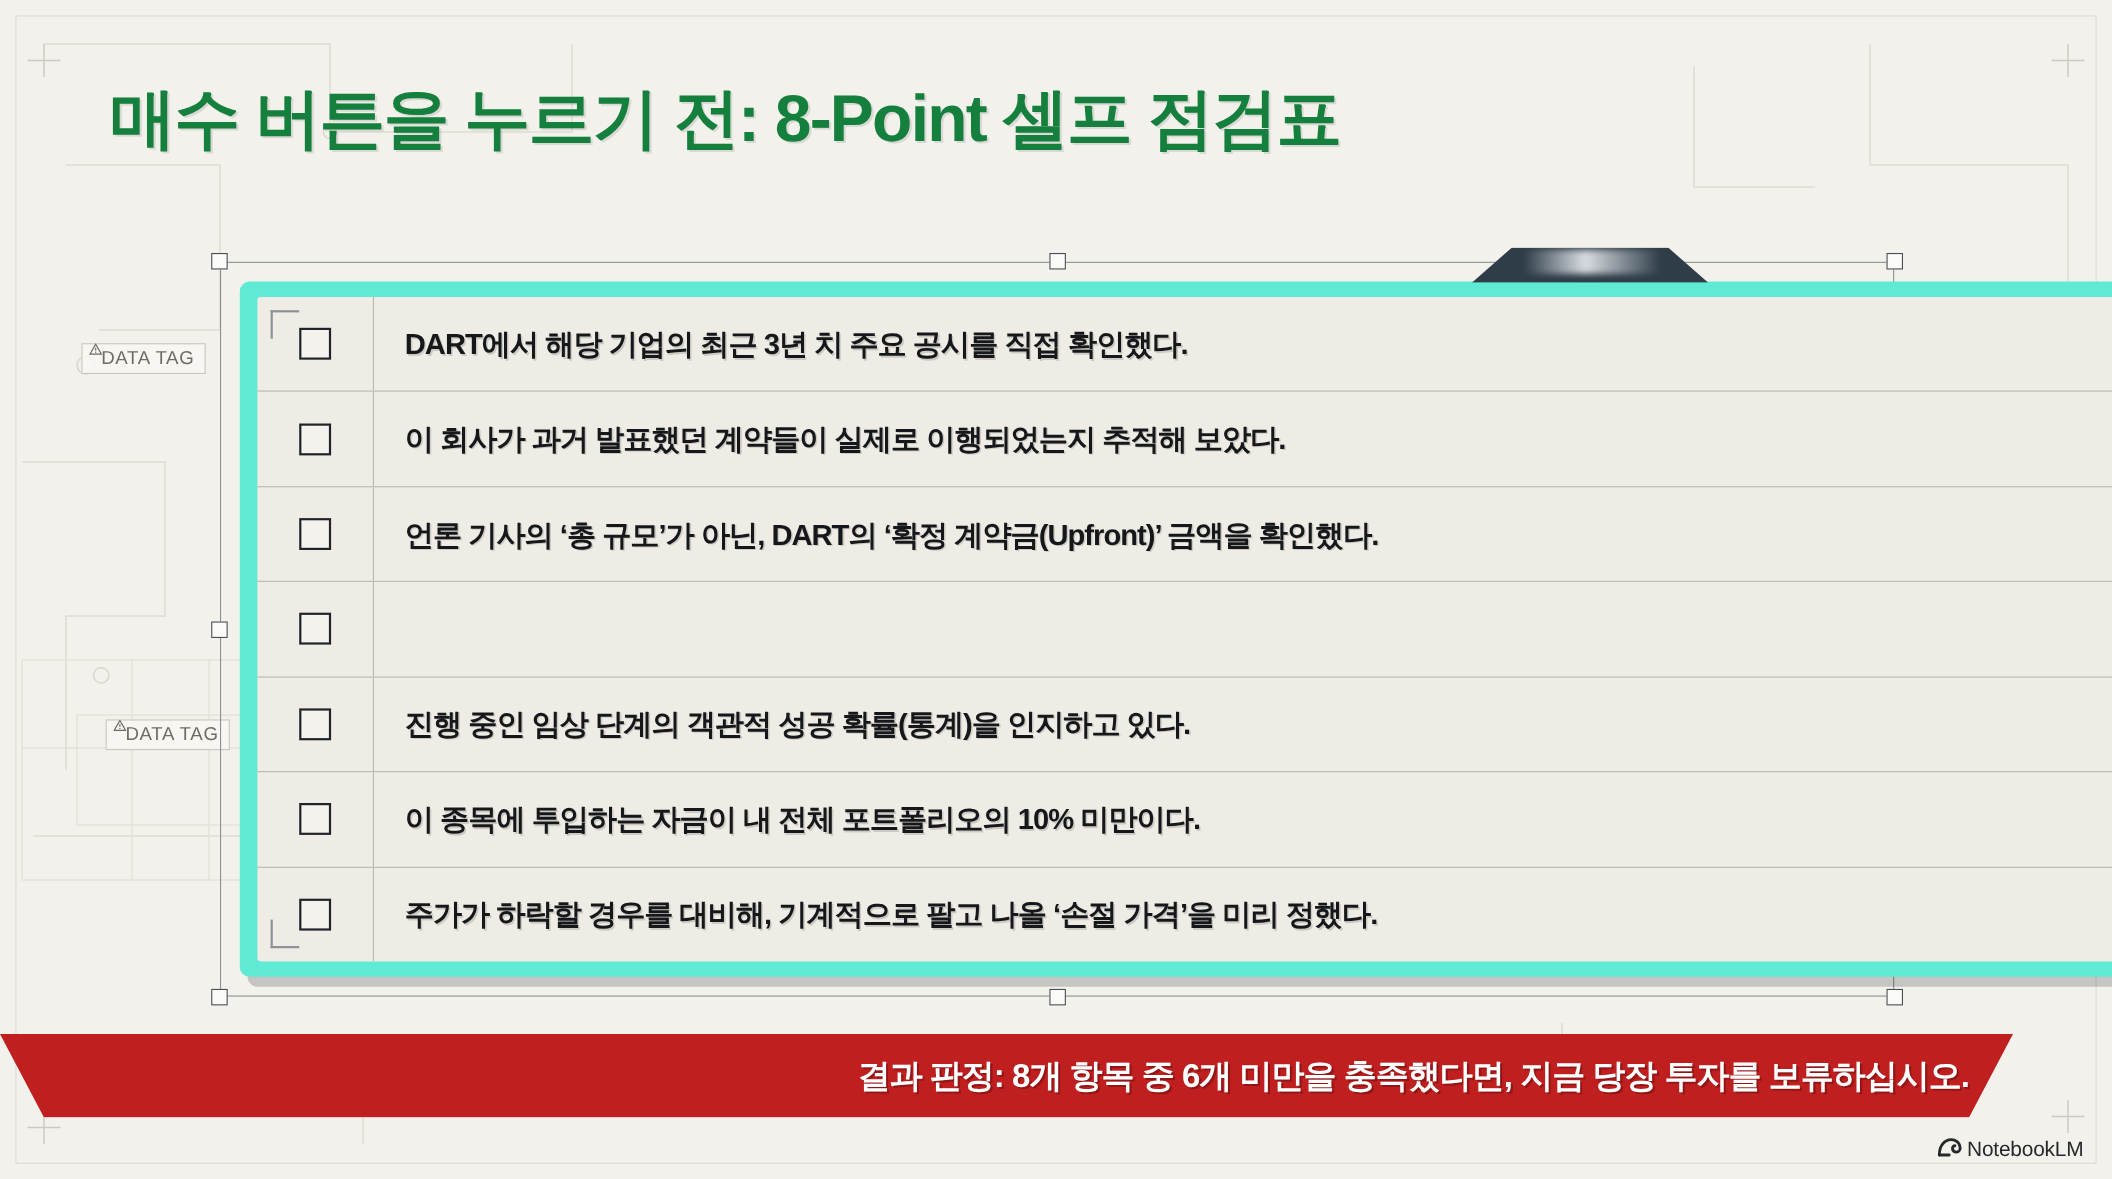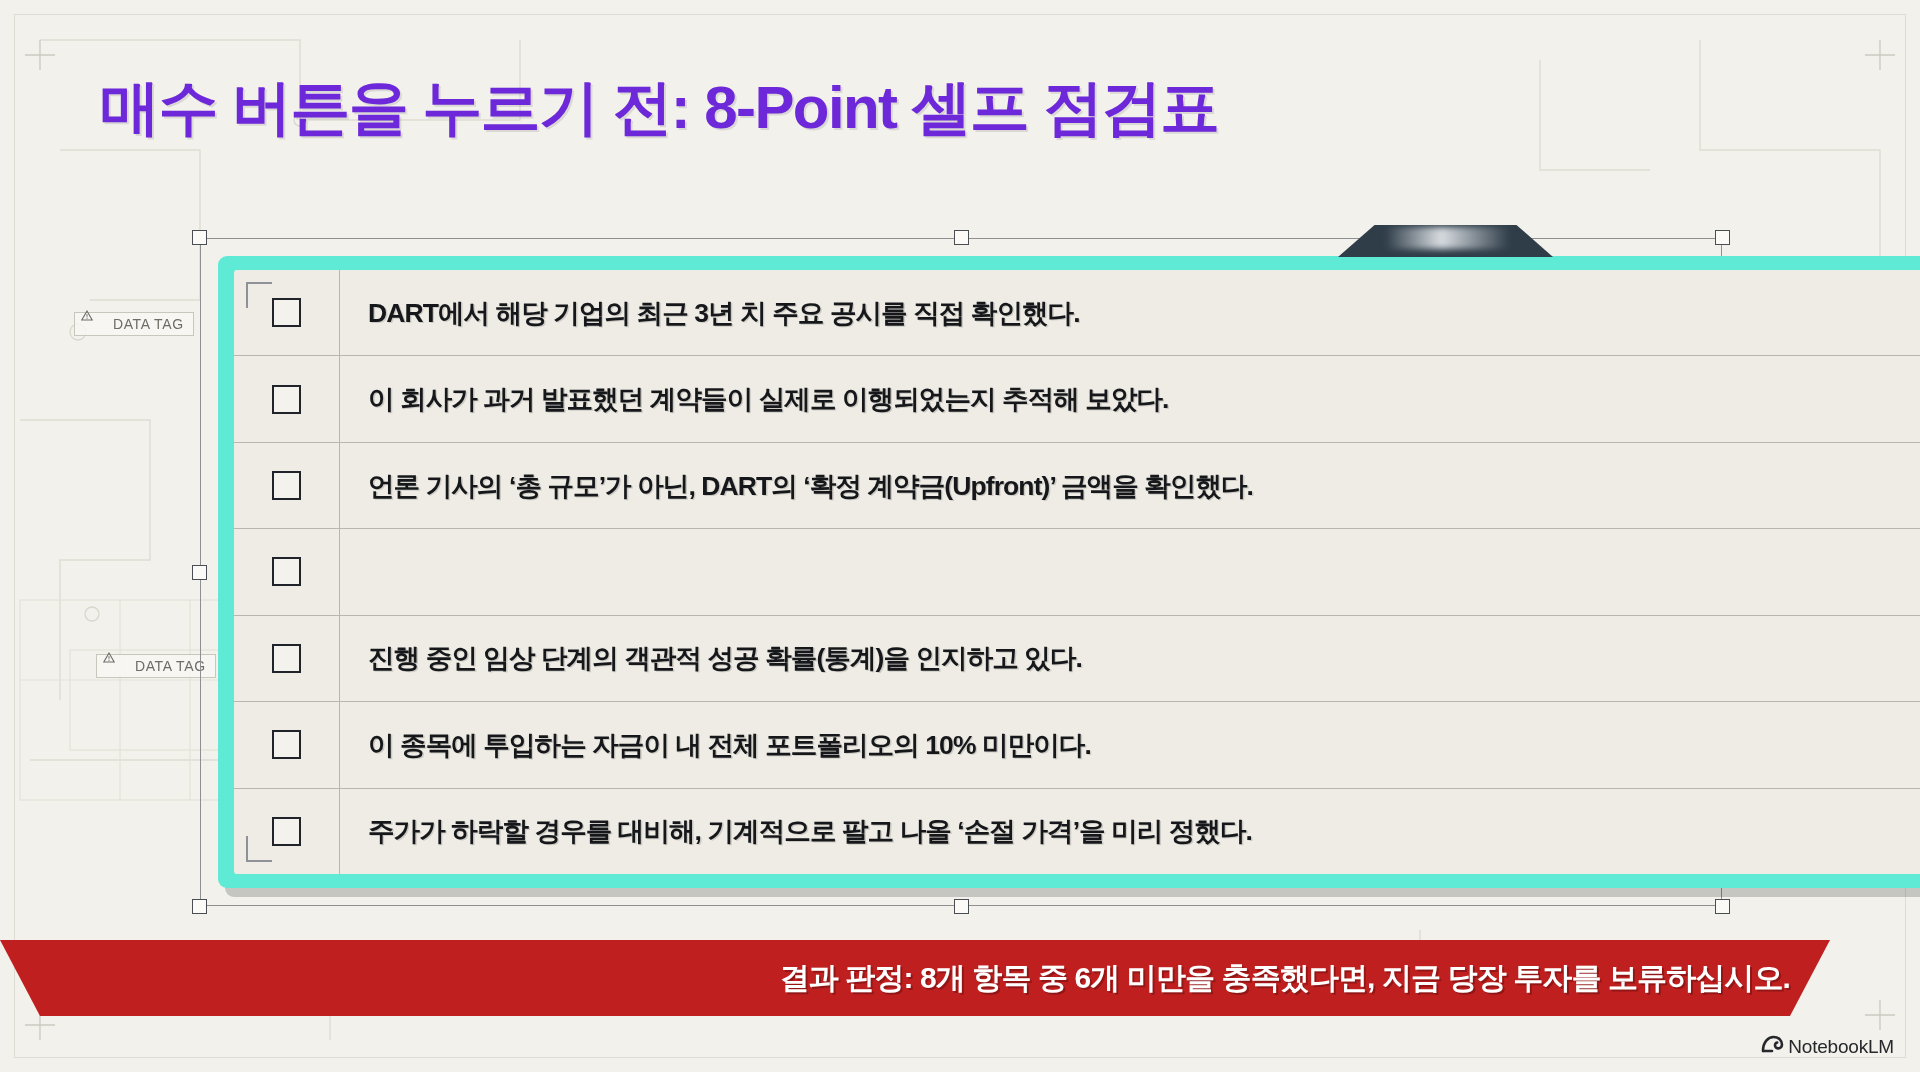--- a/index.html
+++ b/index.html
@@ -14,41 +14,41 @@
   
   #bg-deco{position:absolute;inset:0;pointer-events:none;}
 
   .page-border{
     position:absolute;left:14px;top:14px;right:14px;bottom:14px;
     border:1px solid #dedbd2;
   }
 
   .data-tag{
     position:absolute;
-    display:flex;align-items:center;gap:21px;
+    display:flex;align-items:center;gap:0;
     padding:3px 9px 3px 7px;
     border:1px solid #c9c6bc;
     background:rgba(248,247,243,.85);
-    font-size:14px;letter-spacing:.6px;color:#6e6c66;
+    font-size:17px;letter-spacing:.6px;color:#6e6c66;
     font-family:"Liberation Sans",sans-serif;
     white-space:nowrap;
   }
   .data-tag .tri{
     width:0;height:0;
     border-left:5.5px solid transparent;
     border-right:5.5px solid transparent;
     border-bottom:9.5px solid transparent;
     position:relative;
   }
   .data-tag .tri svg{position:absolute;left:-6px;top:-10px;}
 
   
   #title{
     position:absolute;left:100px;top:68px;
-    font-size:60px;font-weight:bold;color:#6d28d9;
+    font-size:60px;font-weight:bold;color:#15803d;
     letter-spacing:-1.6px;
     text-shadow:2px 2px 0 rgba(0,0,0,.10);
     white-space:nowrap;
     font-family:"Liberation Sans","DejaVu Sans",sans-serif;
   }
 
   
   #selection{
     position:absolute;left:200px;top:238px;width:1522px;height:668px;
   }

